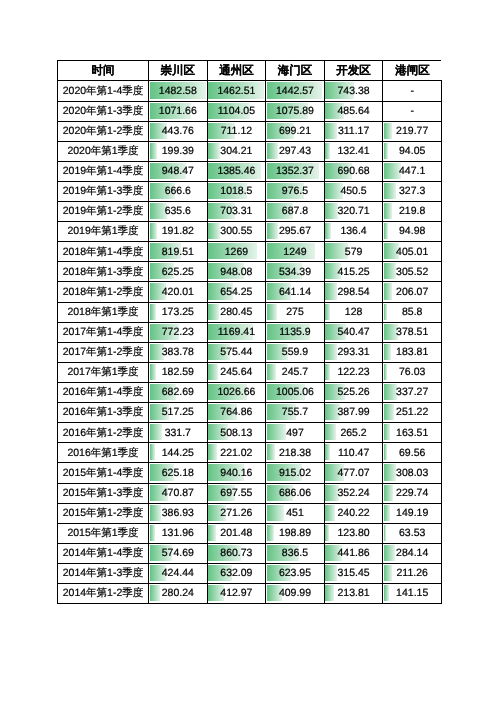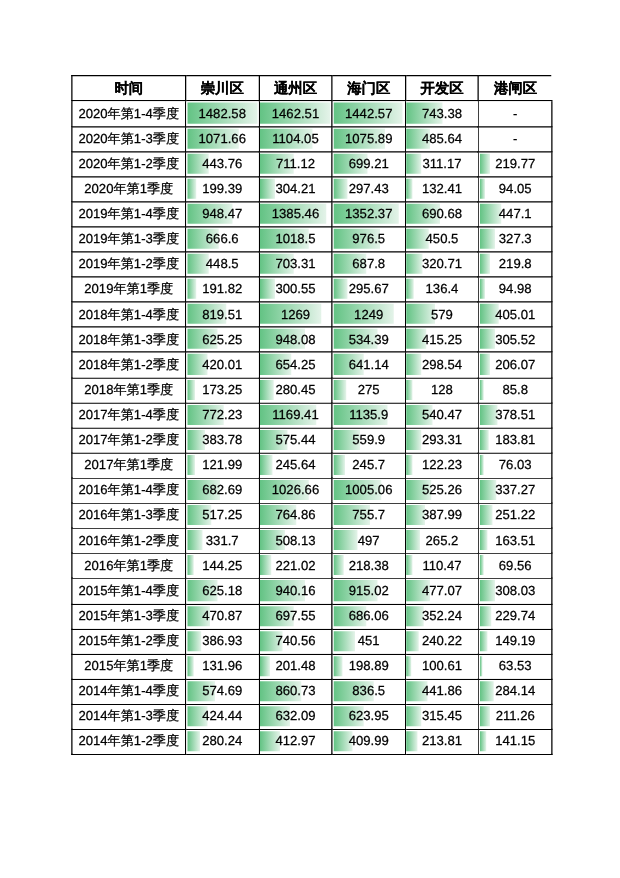--- a/index.html
+++ b/index.html
@@ -85,21 +85,21 @@
 <tr class="row">
           <td class="td period"><span class="ptxt">2019年第1-3季度</span></td>
           <td class="td num c1"><span class="bar" style="width: 25.494px; background-image: linear-gradient(to right, rgb(99, 195, 132) 0%, rgb(228, 243, 233) 100%);"></span><span class="val">666.6</span></td>
           <td class="td num c2"><span class="bar" style="width: 38.952px; background-image: linear-gradient(to right, rgb(99, 195, 132) 0%, rgb(228, 243, 233) 100%);"></span><span class="val">1018.5</span></td>
           <td class="td num c3"><span class="bar" style="width: 37.345px; background-image: linear-gradient(to right, rgb(99, 195, 132) 0%, rgb(228, 243, 233) 100%);"></span><span class="val">976.5</span></td>
           <td class="td num c4"><span class="bar" style="width: 17.229px; background-image: linear-gradient(to right, rgb(99, 195, 132) 0%, rgb(228, 243, 233) 100%);"></span><span class="val">450.5</span></td>
           <td class="td num c5"><span class="bar" style="width: 12.517px; background-image: linear-gradient(to right, rgb(99, 195, 132) 0%, rgb(228, 243, 233) 100%);"></span><span class="val">327.3</span></td>
         </tr>
 <tr class="row">
           <td class="td period"><span class="ptxt">2019年第1-2季度</span></td>
-          <td class="td num c1"><span class="bar" style="width: 17.152px; background-image: linear-gradient(to right, rgb(99, 195, 132) 0%, rgb(228, 243, 233) 100%);"></span><span class="val">448.5</span></td>
+          <td class="td num c1"><span class="bar" style="width: 17.152px; background-image: linear-gradient(to right, rgb(99, 195, 132) 0%, rgb(228, 243, 233) 100%);"></span><span class="val">635.6</span></td>
           <td class="td num c2"><span class="bar" style="width: 26.897px; background-image: linear-gradient(to right, rgb(99, 195, 132) 0%, rgb(228, 243, 233) 100%);"></span><span class="val">703.31</span></td>
           <td class="td num c3"><span class="bar" style="width: 26.304px; background-image: linear-gradient(to right, rgb(99, 195, 132) 0%, rgb(228, 243, 233) 100%);"></span><span class="val">687.8</span></td>
           <td class="td num c4"><span class="bar" style="width: 12.265px; background-image: linear-gradient(to right, rgb(99, 195, 132) 0%, rgb(228, 243, 233) 100%);"></span><span class="val">320.71</span></td>
           <td class="td num c5"><span class="bar" style="width: 8.406px; background-image: linear-gradient(to right, rgb(99, 195, 132) 0%, rgb(228, 243, 233) 100%);"></span><span class="val">219.8</span></td>
         </tr>
 <tr class="row">
           <td class="td period"><span class="ptxt">2019年第1季度</span></td>
           <td class="td num c1"><span class="bar" style="width: 7.336px; background-image: linear-gradient(to right, rgb(99, 195, 132) 0%, rgb(228, 243, 233) 100%);"></span><span class="val">191.82</span></td>
           <td class="td num c2"><span class="bar" style="width: 11.494px; background-image: linear-gradient(to right, rgb(99, 195, 132) 0%, rgb(228, 243, 233) 100%);"></span><span class="val">300.55</span></td>
           <td class="td num c3"><span class="bar" style="width: 11.308px; background-image: linear-gradient(to right, rgb(99, 195, 132) 0%, rgb(228, 243, 233) 100%);"></span><span class="val">295.67</span></td>
@@ -149,21 +149,21 @@
 <tr class="row">
           <td class="td period"><span class="ptxt">2017年第1-2季度</span></td>
           <td class="td num c1"><span class="bar" style="width: 14.677px; background-image: linear-gradient(to right, rgb(99, 195, 132) 0%, rgb(228, 243, 233) 100%);"></span><span class="val">383.78</span></td>
           <td class="td num c2"><span class="bar" style="width: 22.007px; background-image: linear-gradient(to right, rgb(99, 195, 132) 0%, rgb(228, 243, 233) 100%);"></span><span class="val">575.44</span></td>
           <td class="td num c3"><span class="bar" style="width: 21.413px; background-image: linear-gradient(to right, rgb(99, 195, 132) 0%, rgb(228, 243, 233) 100%);"></span><span class="val">559.9</span></td>
           <td class="td num c4"><span class="bar" style="width: 11.217px; background-image: linear-gradient(to right, rgb(99, 195, 132) 0%, rgb(228, 243, 233) 100%);"></span><span class="val">293.31</span></td>
           <td class="td num c5"><span class="bar" style="width: 7.03px; background-image: linear-gradient(to right, rgb(99, 195, 132) 0%, rgb(228, 243, 233) 100%);"></span><span class="val">183.81</span></td>
         </tr>
 <tr class="row">
           <td class="td period"><span class="ptxt">2017年第1季度</span></td>
-          <td class="td num c1"><span class="bar" style="width: 6.024px; background-image: linear-gradient(to right, rgb(99, 195, 132) 0%, rgb(228, 243, 233) 100%);"></span><span class="val">121.99</span></td>
+          <td class="td num c1"><span class="bar" style="width: 6.024px; background-image: linear-gradient(to right, rgb(99, 195, 132) 0%, rgb(228, 243, 233) 100%);"></span><span class="val">182.59</span></td>
           <td class="td num c2"><span class="bar" style="width: 9.394px; background-image: linear-gradient(to right, rgb(99, 195, 132) 0%, rgb(228, 243, 233) 100%);"></span><span class="val">245.64</span></td>
           <td class="td num c3"><span class="bar" style="width: 9.397px; background-image: linear-gradient(to right, rgb(99, 195, 132) 0%, rgb(228, 243, 233) 100%);"></span><span class="val">245.7</span></td>
           <td class="td num c4"><span class="bar" style="width: 4.675px; background-image: linear-gradient(to right, rgb(99, 195, 132) 0%, rgb(228, 243, 233) 100%);"></span><span class="val">122.23</span></td>
           <td class="td num c5"><span class="bar" style="width: 2.908px; background-image: linear-gradient(to right, rgb(99, 195, 132) 0%, rgb(228, 243, 233) 100%);"></span><span class="val">76.03</span></td>
         </tr>
 <tr class="row">
           <td class="td period"><span class="ptxt">2016年第1-4季度</span></td>
           <td class="td num c1"><span class="bar" style="width: 26.109px; background-image: linear-gradient(to right, rgb(99, 195, 132) 0%, rgb(228, 243, 233) 100%);"></span><span class="val">682.69</span></td>
           <td class="td num c2"><span class="bar" style="width: 39.264px; background-image: linear-gradient(to right, rgb(99, 195, 132) 0%, rgb(228, 243, 233) 100%);"></span><span class="val">1026.66</span></td>
           <td class="td num c3"><span class="bar" style="width: 38.438px; background-image: linear-gradient(to right, rgb(99, 195, 132) 0%, rgb(228, 243, 233) 100%);"></span><span class="val">1005.06</span></td>
@@ -206,31 +206,31 @@
           <td class="td period"><span class="ptxt">2015年第1-3季度</span></td>
           <td class="td num c1"><span class="bar" style="width: 18.008px; background-image: linear-gradient(to right, rgb(99, 195, 132) 0%, rgb(228, 243, 233) 100%);"></span><span class="val">470.87</span></td>
           <td class="td num c2"><span class="bar" style="width: 26.677px; background-image: linear-gradient(to right, rgb(99, 195, 132) 0%, rgb(228, 243, 233) 100%);"></span><span class="val">697.55</span></td>
           <td class="td num c3"><span class="bar" style="width: 26.238px; background-image: linear-gradient(to right, rgb(99, 195, 132) 0%, rgb(228, 243, 233) 100%);"></span><span class="val">686.06</span></td>
           <td class="td num c4"><span class="bar" style="width: 13.471px; background-image: linear-gradient(to right, rgb(99, 195, 132) 0%, rgb(228, 243, 233) 100%);"></span><span class="val">352.24</span></td>
           <td class="td num c5"><span class="bar" style="width: 8.786px; background-image: linear-gradient(to right, rgb(99, 195, 132) 0%, rgb(228, 243, 233) 100%);"></span><span class="val">229.74</span></td>
         </tr>
 <tr class="row">
           <td class="td period"><span class="ptxt">2015年第1-2季度</span></td>
           <td class="td num c1"><span class="bar" style="width: 11.522px; background-image: linear-gradient(to right, rgb(99, 195, 132) 0%, rgb(228, 243, 233) 100%);"></span><span class="val">386.93</span></td>
-          <td class="td num c2"><span class="bar" style="width: 17.683px; background-image: linear-gradient(to right, rgb(99, 195, 132) 0%, rgb(228, 243, 233) 100%);"></span><span class="val">740.56</span></td>
+          <td class="td num c2"><span class="bar" style="width: 17.683px; background-image: linear-gradient(to right, rgb(99, 195, 132) 0%, rgb(228, 243, 233) 100%);"></span><span class="val">271.26</span></td>
           <td class="td num c3"><span class="bar" style="width: 17.248px; background-image: linear-gradient(to right, rgb(99, 195, 132) 0%, rgb(228, 243, 233) 100%);"></span><span class="val">451</span></td>
           <td class="td num c4"><span class="bar" style="width: 9.187px; background-image: linear-gradient(to right, rgb(99, 195, 132) 0%, rgb(228, 243, 233) 100%);"></span><span class="val">240.22</span></td>
           <td class="td num c5"><span class="bar" style="width: 5.706px; background-image: linear-gradient(to right, rgb(99, 195, 132) 0%, rgb(228, 243, 233) 100%);"></span><span class="val">149.19</span></td>
         </tr>
 <tr class="row">
           <td class="td period"><span class="ptxt">2015年第1季度</span></td>
           <td class="td num c1"><span class="bar" style="width: 5.047px; background-image: linear-gradient(to right, rgb(99, 195, 132) 0%, rgb(228, 243, 233) 100%);"></span><span class="val">131.96</span></td>
           <td class="td num c2"><span class="bar" style="width: 7.705px; background-image: linear-gradient(to right, rgb(99, 195, 132) 0%, rgb(228, 243, 233) 100%);"></span><span class="val">201.48</span></td>
           <td class="td num c3"><span class="bar" style="width: 7.606px; background-image: linear-gradient(to right, rgb(99, 195, 132) 0%, rgb(228, 243, 233) 100%);"></span><span class="val">198.89</span></td>
-          <td class="td num c4"><span class="bar" style="width: 3.848px; background-image: linear-gradient(to right, rgb(99, 195, 132) 0%, rgb(228, 243, 233) 100%);"></span><span class="val">100.61</span></td>
+          <td class="td num c4"><span class="bar" style="width: 3.848px; background-image: linear-gradient(to right, rgb(99, 195, 132) 0%, rgb(228, 243, 233) 100%);"></span><span class="val">123.80</span></td>
           <td class="td num c5"><span class="bar" style="width: 2.43px; background-image: linear-gradient(to right, rgb(99, 195, 132) 0%, rgb(228, 243, 233) 100%);"></span><span class="val">63.53</span></td>
         </tr>
 <tr class="row">
           <td class="td period"><span class="ptxt">2014年第1-4季度</span></td>
           <td class="td num c1"><span class="bar" style="width: 21.979px; background-image: linear-gradient(to right, rgb(99, 195, 132) 0%, rgb(228, 243, 233) 100%);"></span><span class="val">574.69</span></td>
           <td class="td num c2"><span class="bar" style="width: 32.918px; background-image: linear-gradient(to right, rgb(99, 195, 132) 0%, rgb(228, 243, 233) 100%);"></span><span class="val">860.73</span></td>
           <td class="td num c3"><span class="bar" style="width: 31.991px; background-image: linear-gradient(to right, rgb(99, 195, 132) 0%, rgb(228, 243, 233) 100%);"></span><span class="val">836.5</span></td>
           <td class="td num c4"><span class="bar" style="width: 16.899px; background-image: linear-gradient(to right, rgb(99, 195, 132) 0%, rgb(228, 243, 233) 100%);"></span><span class="val">441.86</span></td>
           <td class="td num c5"><span class="bar" style="width: 10.867px; background-image: linear-gradient(to right, rgb(99, 195, 132) 0%, rgb(228, 243, 233) 100%);"></span><span class="val">284.14</span></td>
         </tr>

